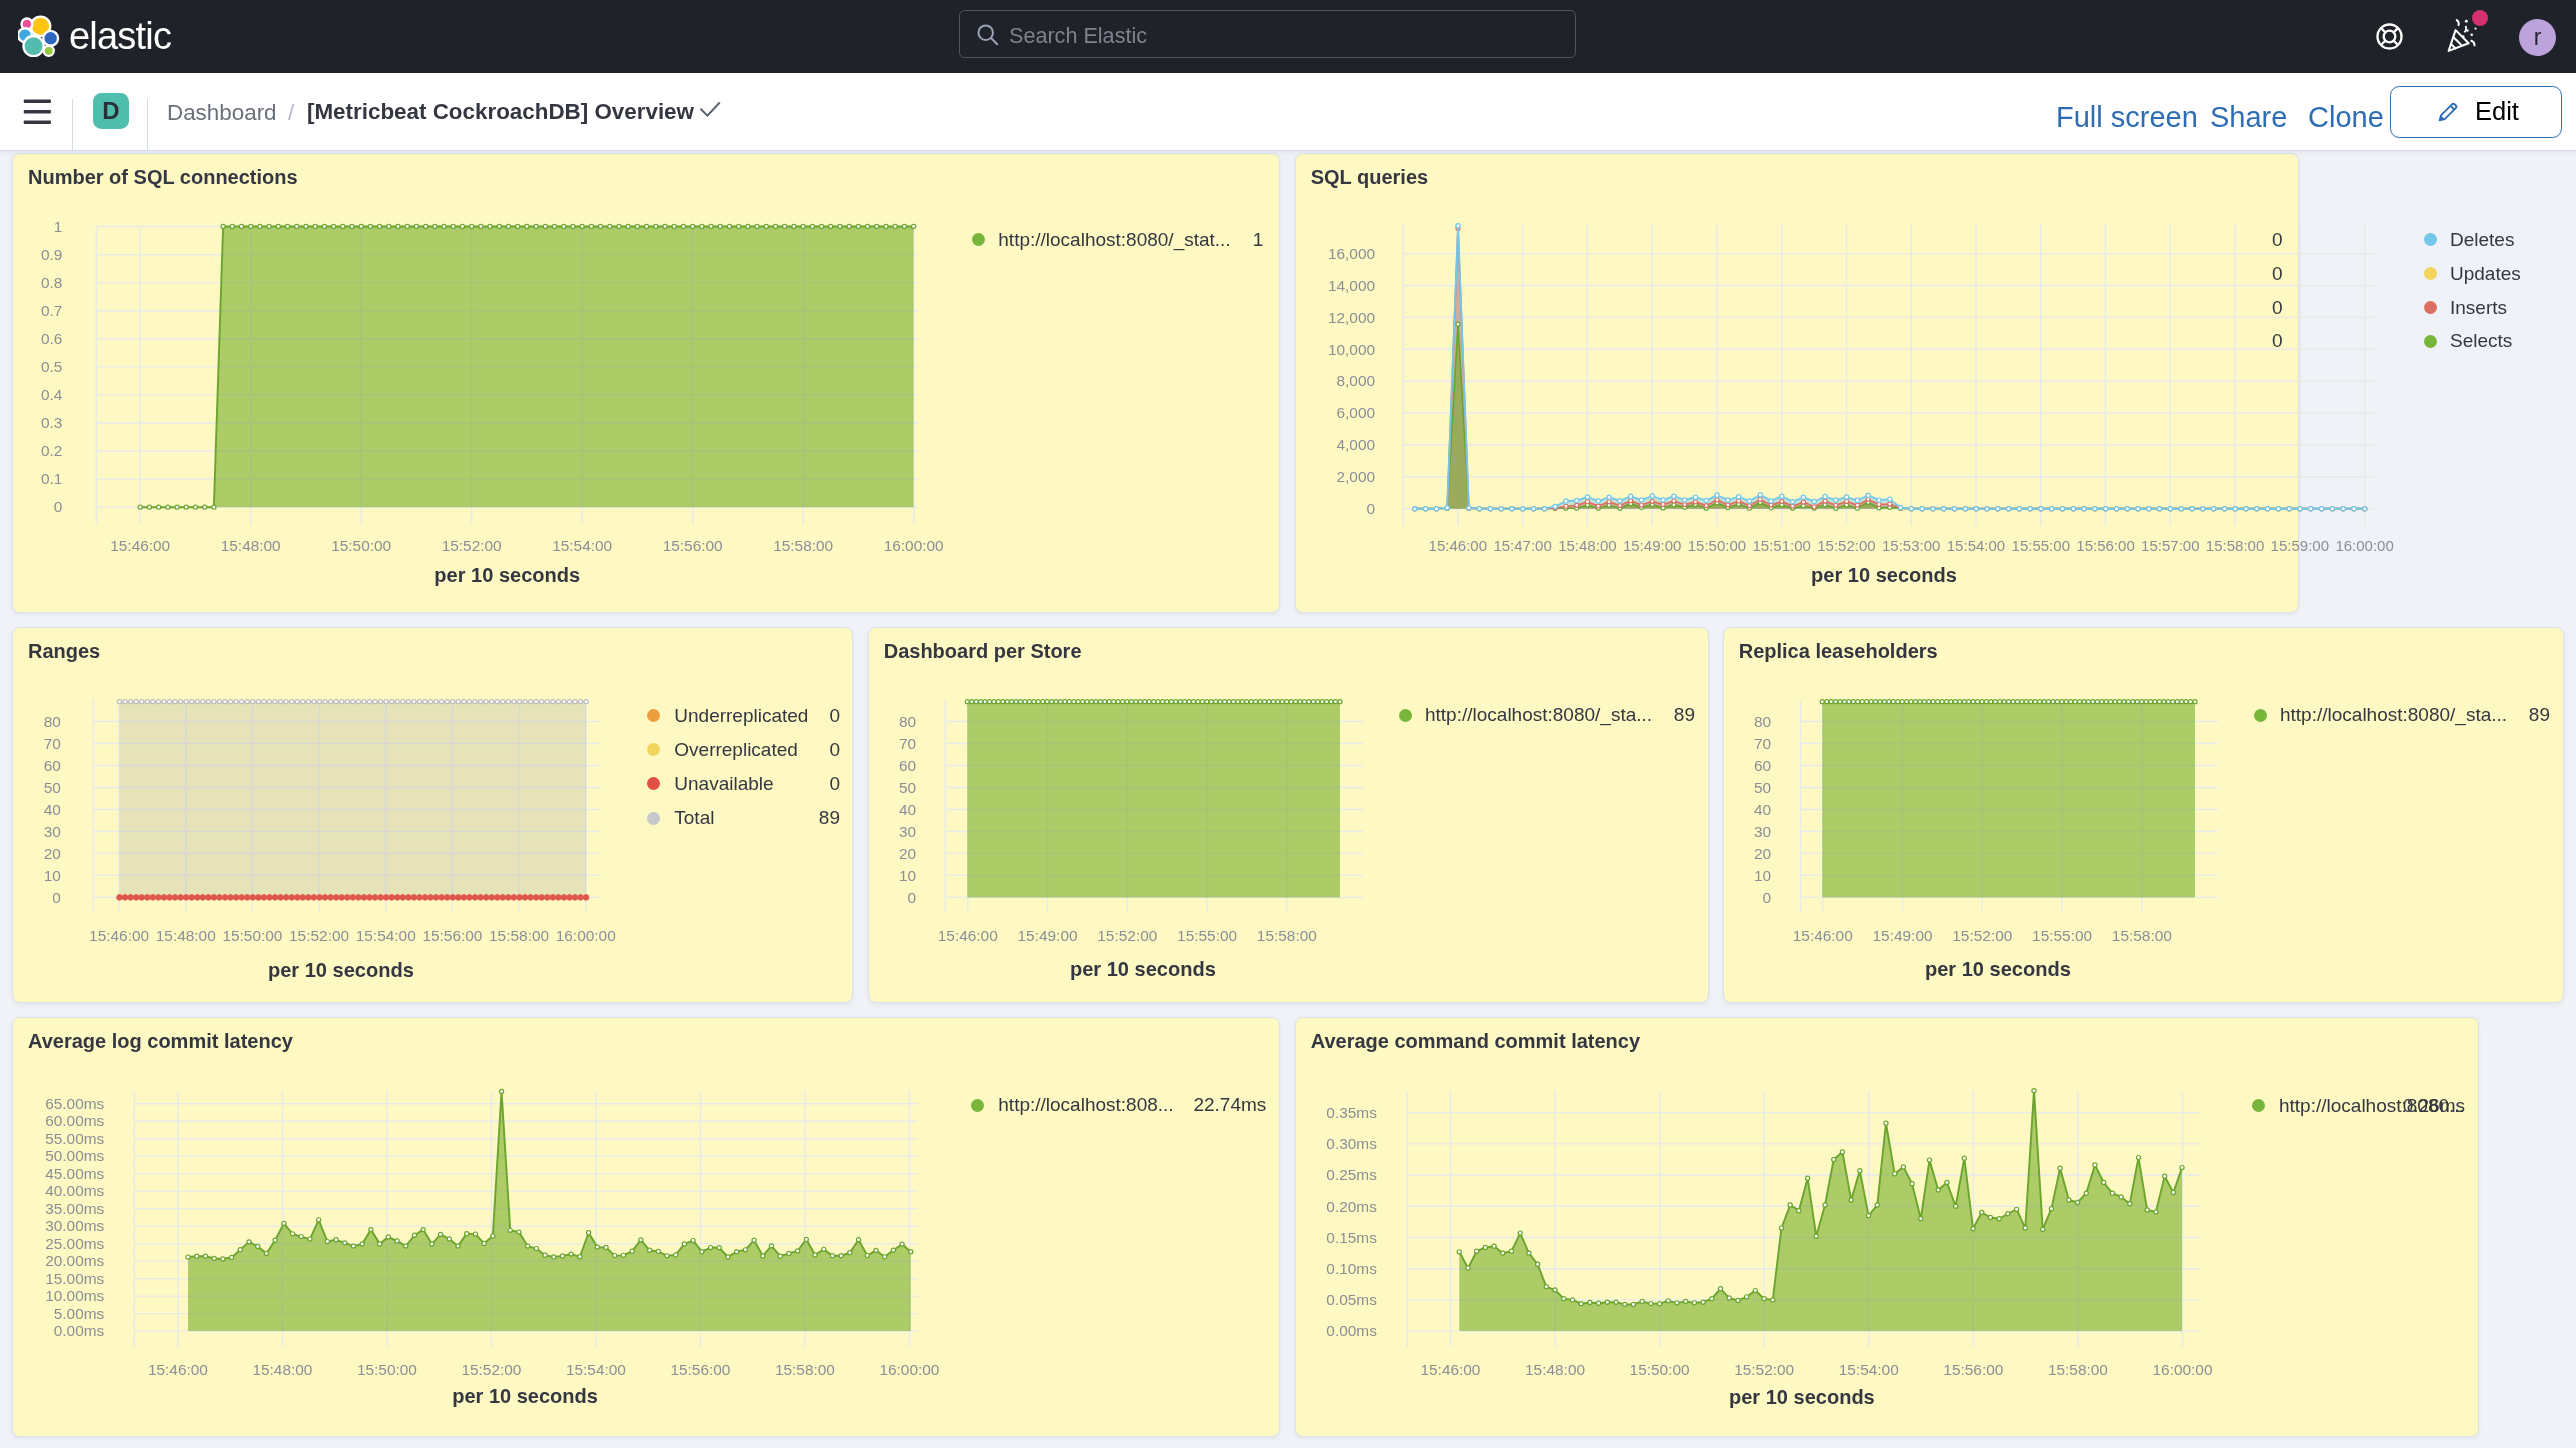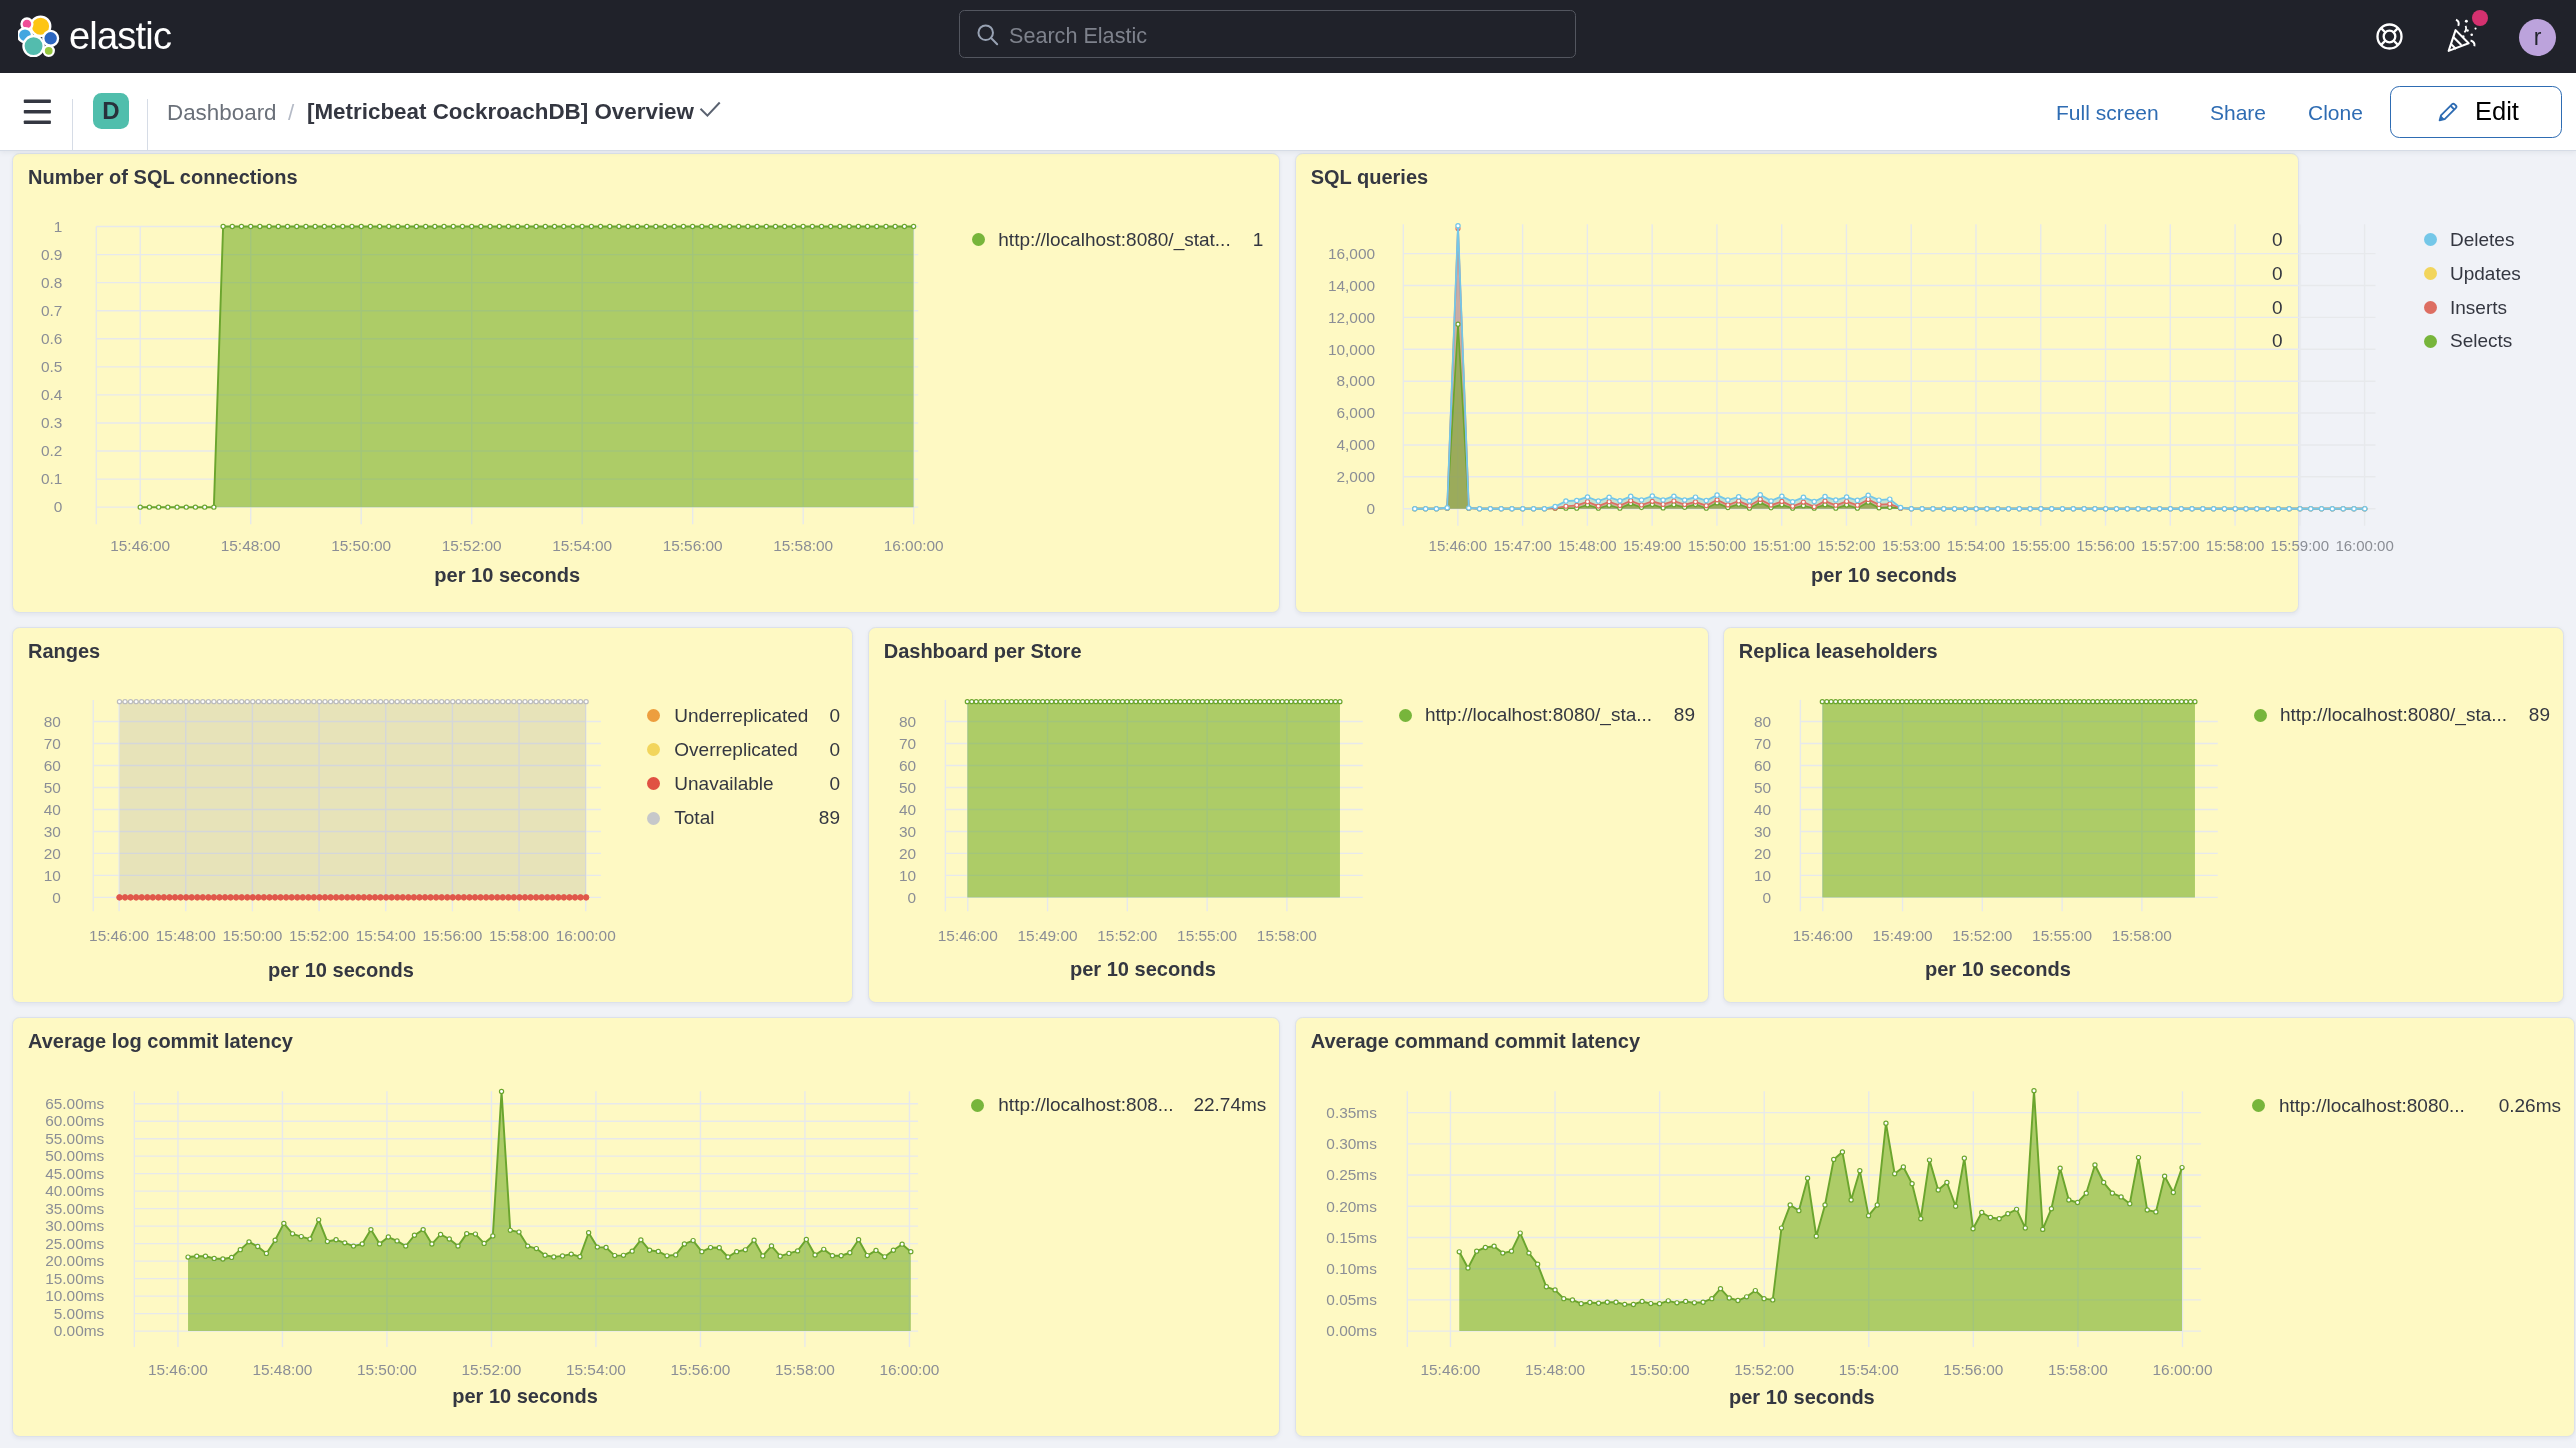--- a/index.html
+++ b/index.html
@@ -5,21 +5,21 @@
 .topbar { position:absolute; left:0; top:0; width:2576px; height:73px; background:#20222A; z-index:5; }
 .brand { position:absolute; left:69px; top:15.4px; font-size:38px; color:#fff; letter-spacing:-0.8px; }
 .sbox { position:absolute; left:959px; top:10px; width:617px; height:48px; border:1.2px solid #53565F; border-radius:5.4px; }
 .sph { position:absolute; left:1009px; top:23px; font-size:21.6px; color:#7E828C; }
 .navbar { position:absolute; left:0; top:73px; width:2576px; height:78px; background:#fff; border-bottom:1.2px solid #D6DCE6; box-shadow:0 2.3px 5.4px rgba(110,120,140,0.13); z-index:4; }
 .vsep { position:absolute; top:25.5px; width:1.2px; height:52px; background:#D6DCE6; }
 .dbadge { position:absolute; left:93px; top:20px; width:36px; height:36px; border-radius:8.5px; background:#50BEAC; text-align:center; line-height:36px; font-size:24px; font-weight:bold; color:#28313B; }
 .bc1 { position:absolute; left:167px; top:27px; font-size:22.4px; color:#6A7079; }
 .slash { position:absolute; left:288px; top:27px; font-size:22.4px; color:#B4BAC6; }
 .bc2 { position:absolute; left:307px; top:26px; font-size:22.4px; font-weight:bold; color:#343741; }
-.tlink { position:absolute; top:28px; font-size:21px; color:#2E6CB3; }
+.tlink { position:absolute; top:28px; font-size:29px; color:#2E6CB3; }
 .editbtn { position:absolute; left:2390px; top:13px; width:172px; height:52px; border:1.5px solid #2E6CB3; border-radius:9.3px; background:#fff; }
 .editbtn span { position:absolute; left:84px; top:10px; font-size:25.5px; font-weight:500; color:#000000; }
 .panel { position:absolute; background:#fef9c3; border:1.2px solid #DCE1EB; border-radius:7.7px; box-shadow:0 1.5px 3.9px rgba(120,130,150,0.10); }
 .ptitle { position:absolute; left:14.7px; top:12.3px; font-size:20px; font-weight:bold; color:#343741; }
 .ldot { position:absolute; width:13px; height:13px; border-radius:50%; }
 .ltx,.lvl { position:absolute; font-size:19px; color:#343741; line-height:28px; white-space:nowrap; }
 svg text { font-family:"Liberation Sans",sans-serif; }
 </style></head>
 <body>
 <div class="topbar">
@@ -1172,21 +1172,21 @@
       <text x="756" y="463.8" font-size="20" fill="#8B8E96" text-anchor="middle">15:54:00</text>
       <text x="891.6" y="463.8" font-size="20" fill="#8B8E96" text-anchor="middle">15:56:00</text>
       <text x="1027.2" y="463.8" font-size="20" fill="#8B8E96" text-anchor="middle">15:58:00</text>
       <text x="1162.8" y="463.8" font-size="20" fill="#8B8E96" text-anchor="middle">16:00:00</text>
       <text x="664" y="499.8" font-size="26" font-weight="bold" fill="#343741" text-anchor="middle">per 10 seconds</text>
     </svg>
 <div class="ldot" style="left:958px;top:81px;background:#77B53B"></div>
     <div class="ltx" style="left:985px;top:73px;">http://localhost:808...</div>
     <div class="lvl" style="right:13px;top:73px;">22.74ms</div>
   </div>
-<div class="panel" style="left:1295px;top:1017px;width:1280px;height:420px">
+<div class="panel" style="left:1295px;top:1017px;width:1184px;height:420px">
 <div class="ptitle">Average command commit latency</div>
 <svg width="1268" height="420" viewBox="0 0 1644.5 545" style="position:absolute;left:0;top:0">
       <line x1="144" y1="95" x2="144" y2="427" stroke="#E7E9EC" stroke-width="1.8"></line>
       <line x1="200" y1="95" x2="200" y2="427" stroke="#E7E9EC" stroke-width="1.8"></line>
       <line x1="335.7" y1="95" x2="335.7" y2="427" stroke="#E7E9EC" stroke-width="1.8"></line>
       <line x1="471.4" y1="95" x2="471.4" y2="427" stroke="#E7E9EC" stroke-width="1.8"></line>
       <line x1="607.1" y1="95" x2="607.1" y2="427" stroke="#E7E9EC" stroke-width="1.8"></line>
       <line x1="742.8" y1="95" x2="742.8" y2="427" stroke="#E7E9EC" stroke-width="1.8"></line>
       <line x1="878.5" y1="95" x2="878.5" y2="427" stroke="#E7E9EC" stroke-width="1.8"></line>
       <line x1="1014.2" y1="95" x2="1014.2" y2="427" stroke="#E7E9EC" stroke-width="1.8"></line>

